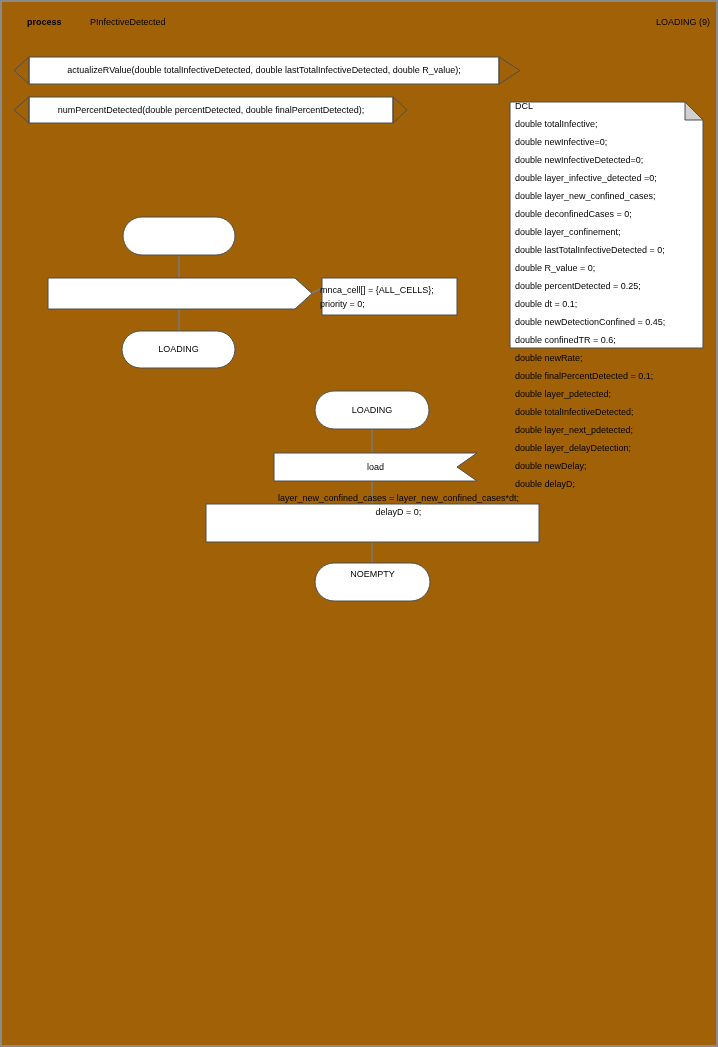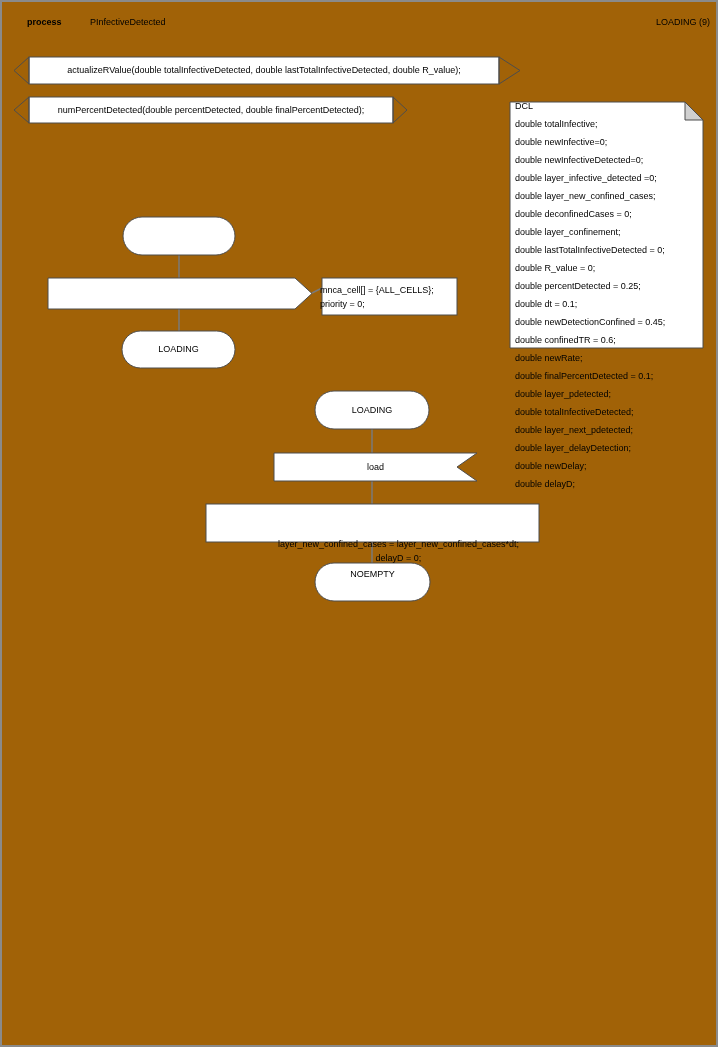--- a/index.html
+++ b/index.html
@@ -104,17 +104,17 @@
 double layer_delayDetection;
 double newDelay;
 double delayD;</div>
 
   <div class="txt pre" style="left:308px;top:281px;width:125px;line-height:14px;margin-left:10px;">mnca_cell[] = {ALL_CELLS};
 priority = 0;</div>
   <div class="txt center" style="left:120px;top:329px;width:113px;height:37px;">LOADING</div>
 
   <div class="txt center" style="left:313px;top:389px;width:114px;height:38px;">LOADING</div>
   <div class="txt center" style="left:272px;top:451px;width:203px;height:28px;">load</div>
-  <div class="txt center pre" style="left:204px;top:530px;width:385px;height:38px;line-height:14px;">layer_new_confined_cases = layer_new_confined_cases*dt;
+  <div class="txt center pre" style="left:204px;top:484px;width:385px;height:38px;line-height:14px;">layer_new_confined_cases = layer_new_confined_cases*dt;
 delayD = 0;</div>
   <div class="txt center" style="left:313px;top:561px;width:115px;height:22px;">NOEMPTY</div>
 
 </div>
 
 </body></html>

